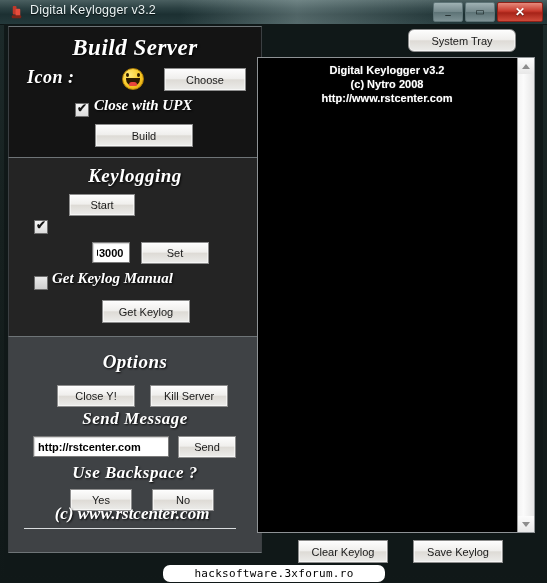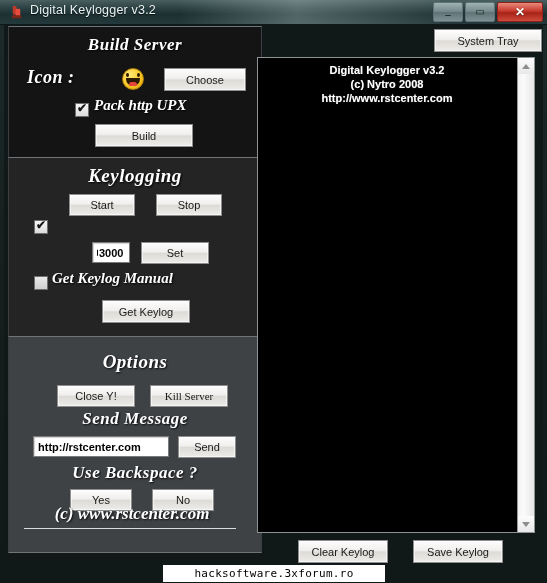--- a/index.html
+++ b/index.html
@@ -188,20 +188,21 @@
     position: absolute; left: 20px; top: 504px; width: 212px; height: 1px;
     background: #d9dcde;
   }
 
   .watermark {
     position: absolute; left: 163px; top: 565px; width: 222px; height: 17px;
     background: #ffffff; color: #000;
     font-family: "DejaVu Sans Mono", monospace;
     font-size: 11px; text-align: center; line-height: 17px;
     letter-spacing: .3px;
+    border-radius: 7px;
   }
 </style>
 </head>
 <body>
 
 <div id="app">
 
   <div class="titlebar">
     <div class="titlebar-glow"></div>
     <svg class="app-icon" viewBox="0 0 16 16">
@@ -219,54 +220,51 @@
       </div>
       <div class="winbtn close">
         <span class="g">✕</span>
       </div>
     </div>
   </div>
 
   <div class="body-area">
 
     <div class="panel" id="panel-build">
-      <div class="section-title" style="position:absolute;left:0;top:8px;width:252px;font-size:17px;">Build Server</div>
+      <div class="section-title" style="position:absolute;left:0;top:8px;width:252px;font-size:23px;">Build Server</div>
 
       <div class="section-title" style="position:absolute;left:18px;top:40px;width:90px;text-align:left;font-size:18px;">Icon :</div>
 
       <div class="smiley" style="left:113px; top:41px;">
         <div class="eye l"></div>
         <div class="eye r"></div>
         <div class="mouth">
           <div class="tongue"></div>
         </div>
       </div>
 
       <div class="btn" style="left:155px; top:41px; width:80px; height:21px;">
         <span>Choose</span>
       </div>
 
       <div class="cbox" style="left:66px; top:76px;">
         <span class="tick">✔</span>
       </div>
-      <div class="cb-label" style="left:85px; top:70px;">Pack http UPX</div>
+      <div class="cb-label" style="left:85px; top:70px;">Close with UPX</div>
 
       <div class="btn" style="left:86px; top:97px; width:96px; height:21px;">
         <span>Build</span>
       </div>
     </div>
 
     <div class="panel" id="panel-keylog">
       <div class="section-title" style="position:absolute;left:0;top:7px;width:252px;font-size:19px;">Keylogging</div>
 
       <div class="btn" style="left:60px; top:36px; width:64px; height:20px;">
         <span>Start</span>
-      </div>
-      <div class="btn" style="left:147px; top:36px; width:64px; height:20px;">
-        <span>Stop</span>
       </div>
 
       <div class="cbox" style="left:25px; top:62px;">
         <span class="tick">✔</span>
       </div>
 
       <div class="txt" style="left:83px; top:84px; width:36px; height:19px;">
         <span class="caret"></span>
         <span style="left:6px;">3000</span>
       </div>
@@ -281,21 +279,21 @@
         <span>Get Keylog</span>
       </div>
     </div>
 
     <div class="panel" id="panel-options">
       <div class="section-title" style="position:absolute;left:0;top:14px;width:252px;font-size:19px;">Options</div>
 
       <div class="btn" style="left:48px; top:48px; width:76px; height:20px;">
         <span>Close Y!</span>
       </div>
-      <div class="btn" style="left:141px; top:48px; width:76px; height:20px;font-family:Liberation Serif, serif;">
+      <div class="btn" style="left:141px; top:48px; width:76px; height:20px;">
         <span>Kill Server</span>
       </div>
 
       <div class="section-title" style="position:absolute;left:0;top:72px;width:252px;font-size:17px;">Send Message</div>
 
       <div class="txt" style="left:24px; top:99px; width:134px; height:19px;">
         <span>http://rstcenter.com</span>
       </div>
       <div class="btn" style="left:169px; top:99px; width:56px; height:20px;">
         <span>Send</span>
@@ -307,21 +305,21 @@
         <span>Yes</span>
       </div>
       <div class="btn" style="left:143px; top:152px; width:60px; height:20px;">
         <span>No</span>
       </div>
     </div>
 
     <div class="copyright">(c) www.rstcenter.com</div>
     <div class="copyright-rule"></div>
 
-    <div class="btn" style="left:430px; top:5px; width:106px; height:21px;">
+    <div class="btn" style="left:404px; top:5px; width:106px; height:21px;border-radius:6px;">
       <span>System Tray</span>
     </div>
 
     <div id="log-panel">
       <div id="log-text">
         <div>Digital Keylogger v3.2</div>
         <div>(c) Nytro 2008</div>
         <div>http://www.rstcenter.com</div>
       </div>
       <div class="scrollbar">

